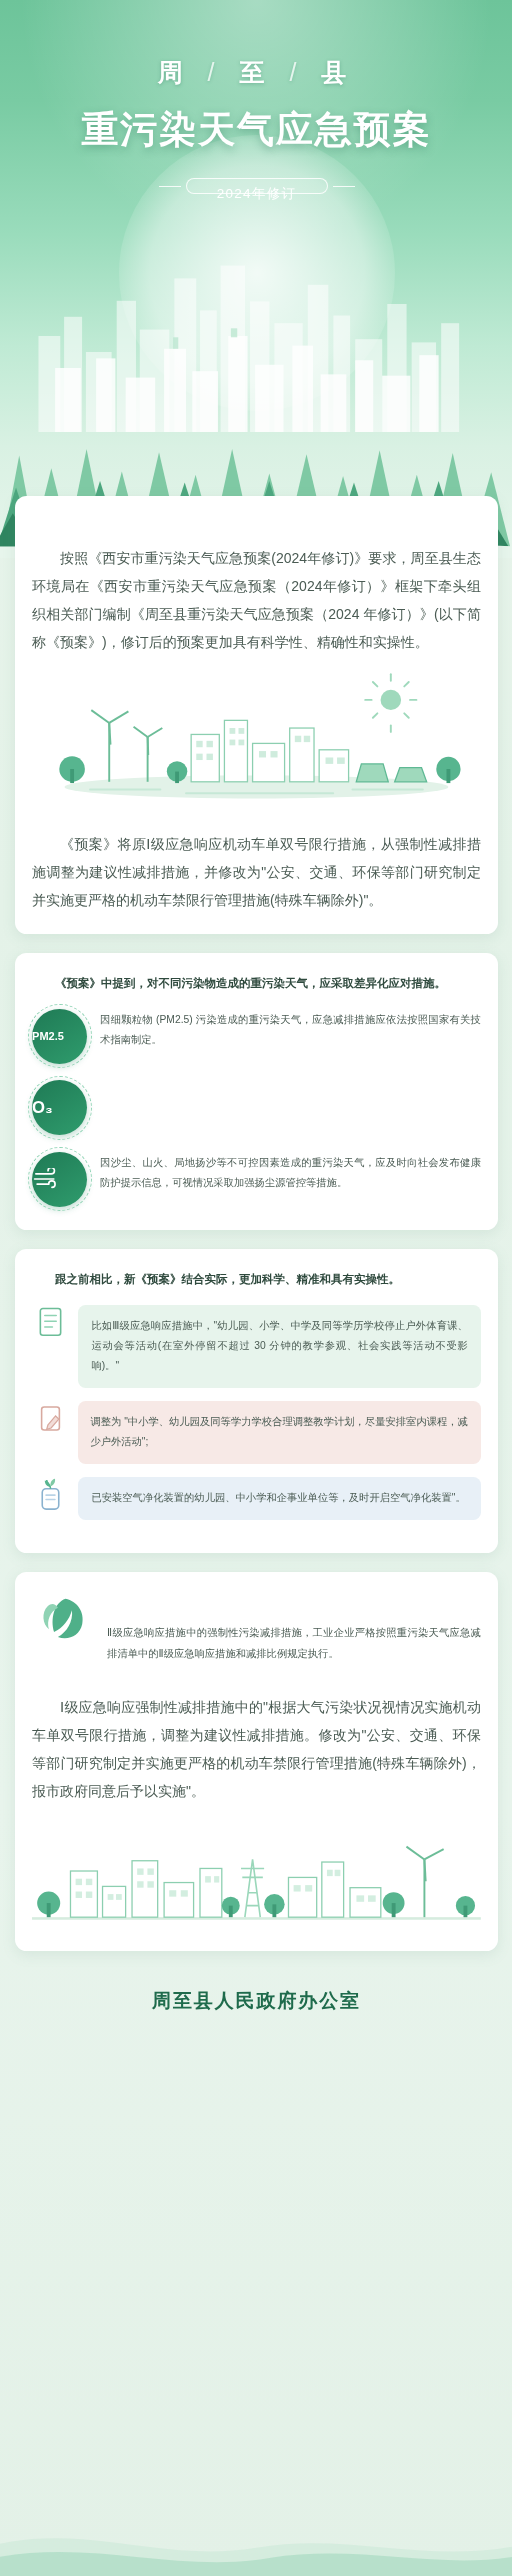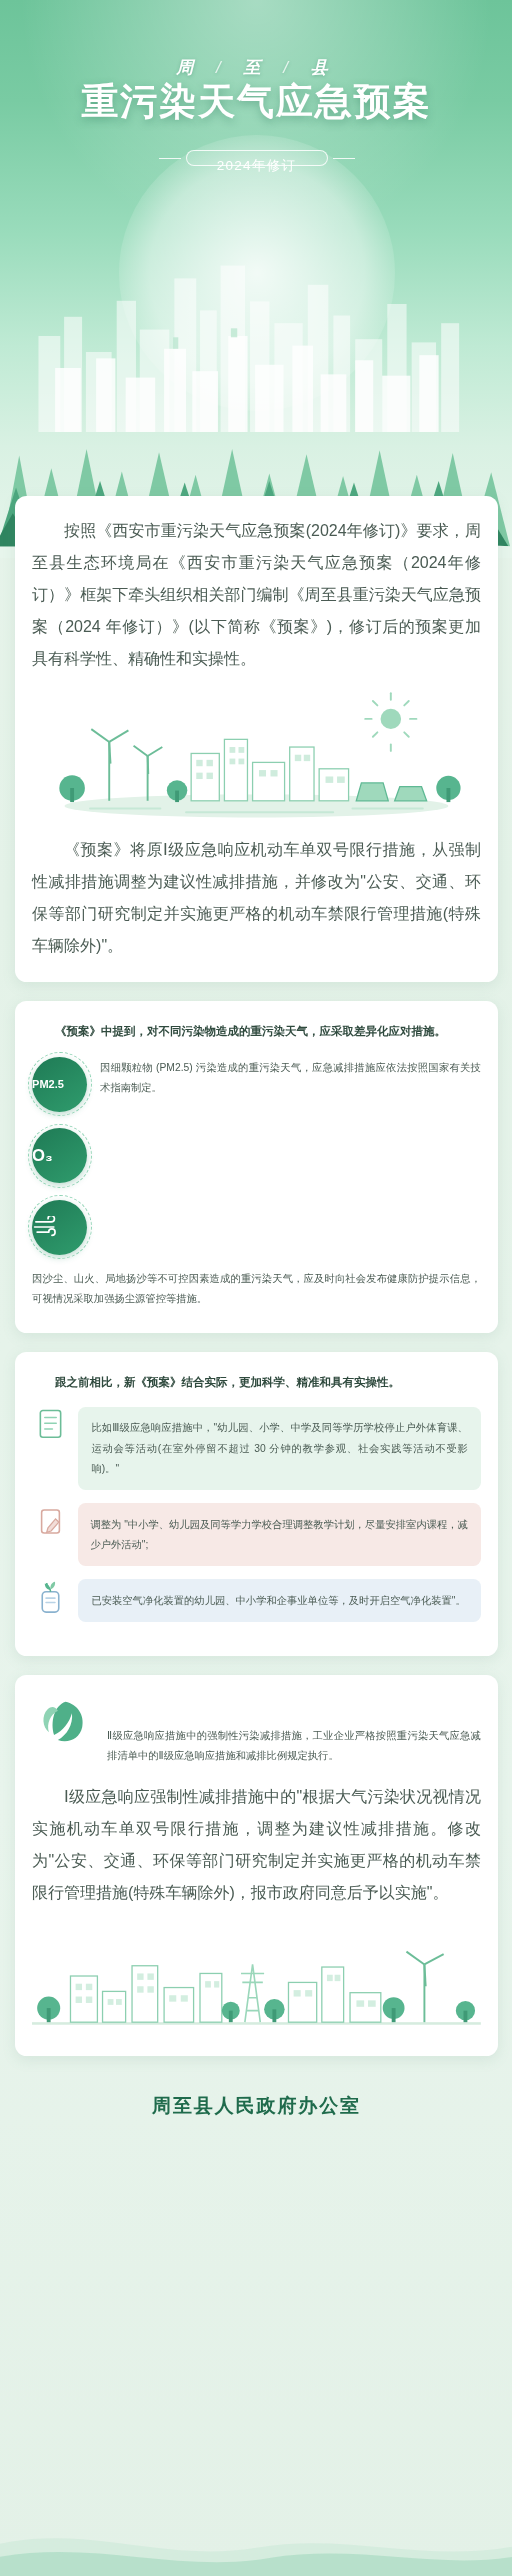--- a/index.html
+++ b/index.html
@@ -39,26 +39,25 @@
     background: radial-gradient(ellipse at 50% 0%, rgba(255,255,255,0.40), rgba(255,255,255,0) 65%);
   }
   .hero-title-wrap {
     position: relative;
     z-index: 6;
     padding-top: 56px;
     text-align: center;
   }
   .hero-eyebrow {
     color: #ffffff;
-    font-size: 17px;
+    font-size: 25px;
     letter-spacing: 9px;
     font-weight: 700;
     text-shadow: 0 1.3px 3.8px rgba(30,110,80,0.35);
-    margin-bottom: 2px;
-    font-style: italic;
+    margin-bottom: 20px;
   }
   .hero-eyebrow .slash { opacity: .75; font-weight: 400; }
   .hero-main-title {
     color: #ffffff;
     font-size: 37px;
     font-weight: 800;
     letter-spacing: 1.9px;
     line-height: 1.15;
     text-shadow: 0 2.6px 9px rgba(25,105,75,0.38);
   }
@@ -96,25 +95,26 @@
     padding: 0 15.4px 0;
   }
   .card {
     background: #ffffff;
     border-radius: 11.5px;
     box-shadow: 0 3.8px 14px rgba(90,150,120,0.13);
     padding: 19px 16.7px 20.5px;
     margin-bottom: 19px;
   }
   .para {
-    font-size: 16px;
+    font-size: 14px;
     line-height: 2.0;
     color: #4a5b53;
     text-align: justify;
     text-indent: 2em;
+    margin-top: 29px;
   }
 
   .illus-eco { margin: 16.7px 0 14px; display: block; }
 
   
   .lead {
     font-size: 11.5px;
     line-height: 1.95;
     color: #2f4a3e;
     font-weight: 700;
@@ -122,21 +122,21 @@
     margin-bottom: 14px;
   }
 
   
   .prow {
     display: flex;
     align-items: flex-start;
     gap: 13px;
     margin-bottom: 16.7px;
   }
-  .prow:last-child { margin-bottom: 2.6px; flex-direction: column; }
+  .prow:last-child { margin-bottom: 2.6px; }
   .pbadge {
     flex: 0 0 55px;
     width: 55px; height: 55px;
     border-radius: 50%;
     background: linear-gradient(145deg, #1f7a55, #2f9c6d);
     color: #fff;
     display: flex; align-items: center; justify-content: flex-start;
     font-size: 16.7px; font-weight: 700;
     box-shadow: 0 2.6px 7.7px rgba(40,140,100,0.30);
     position: relative;

